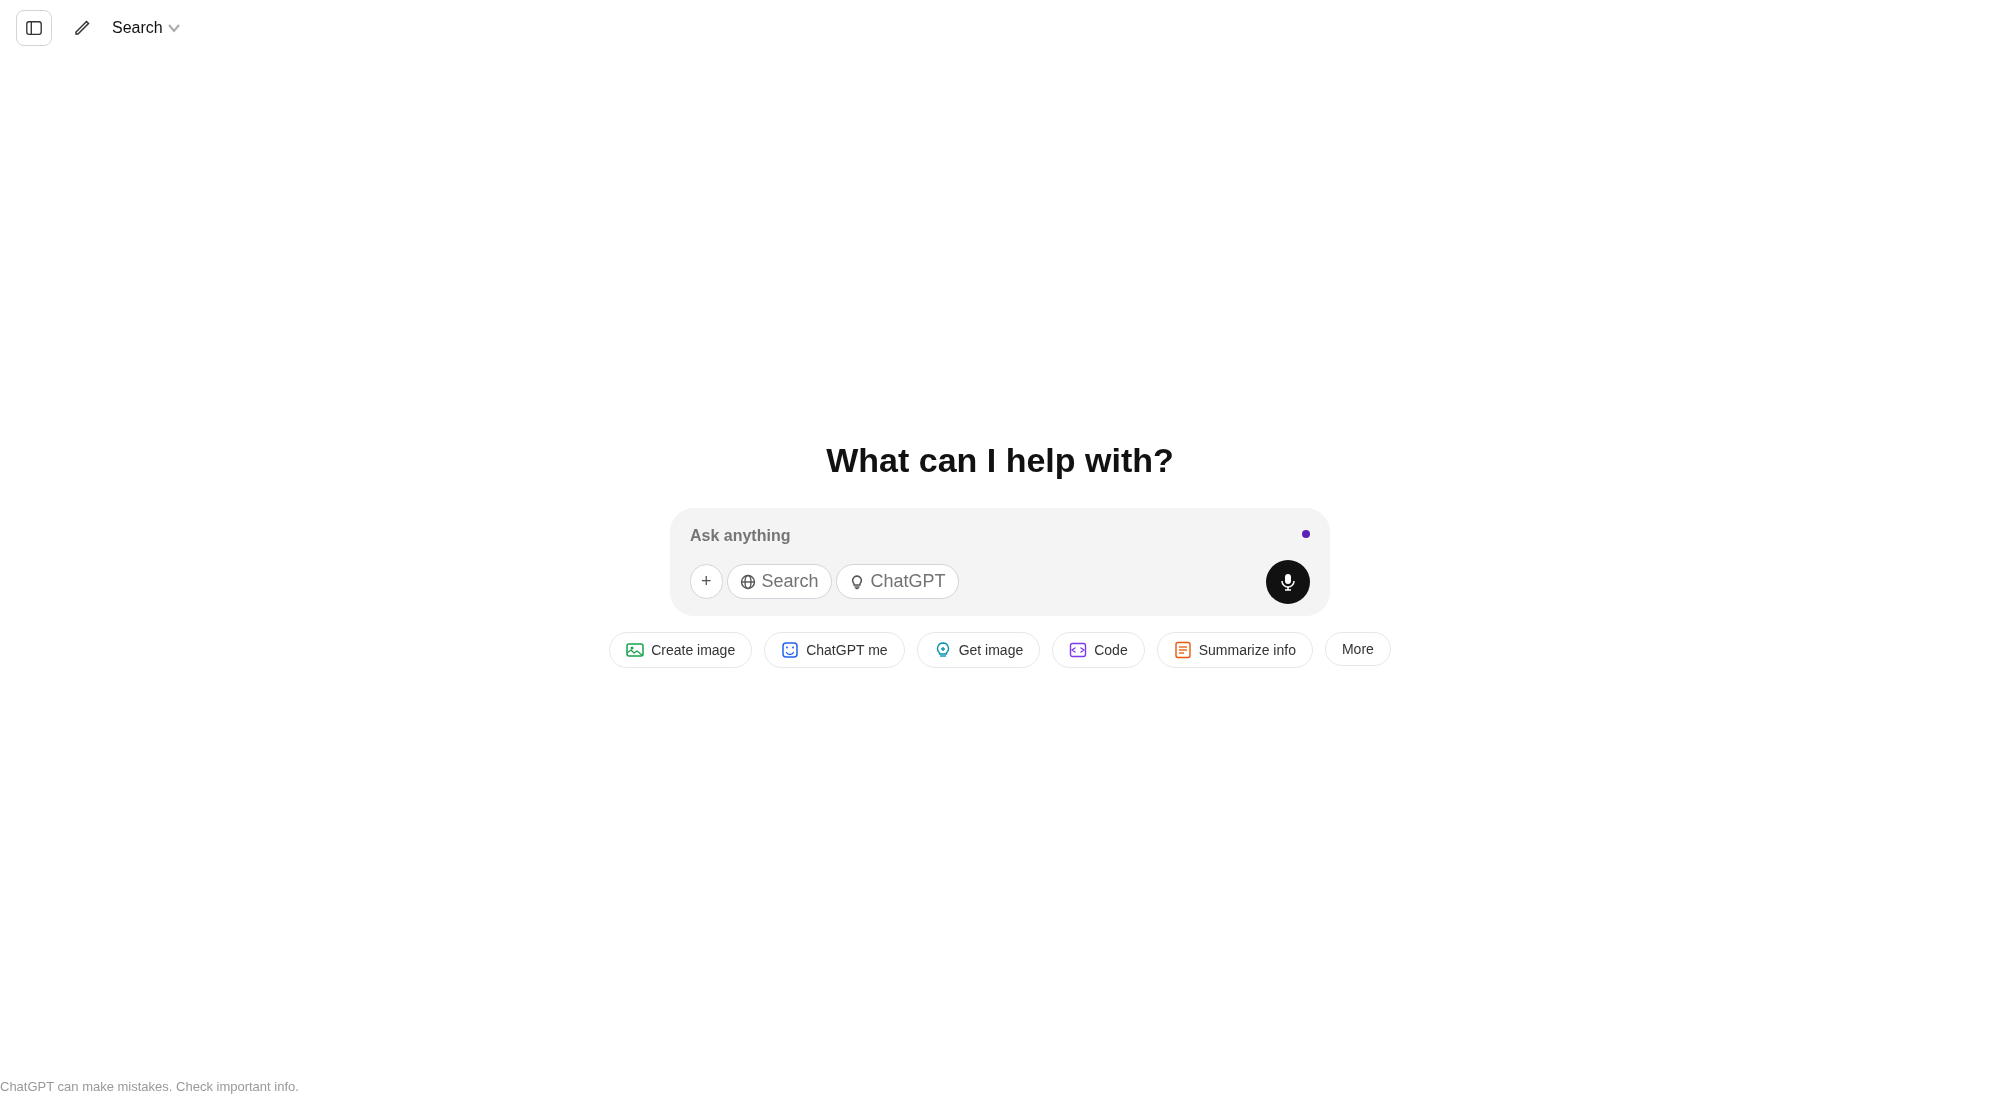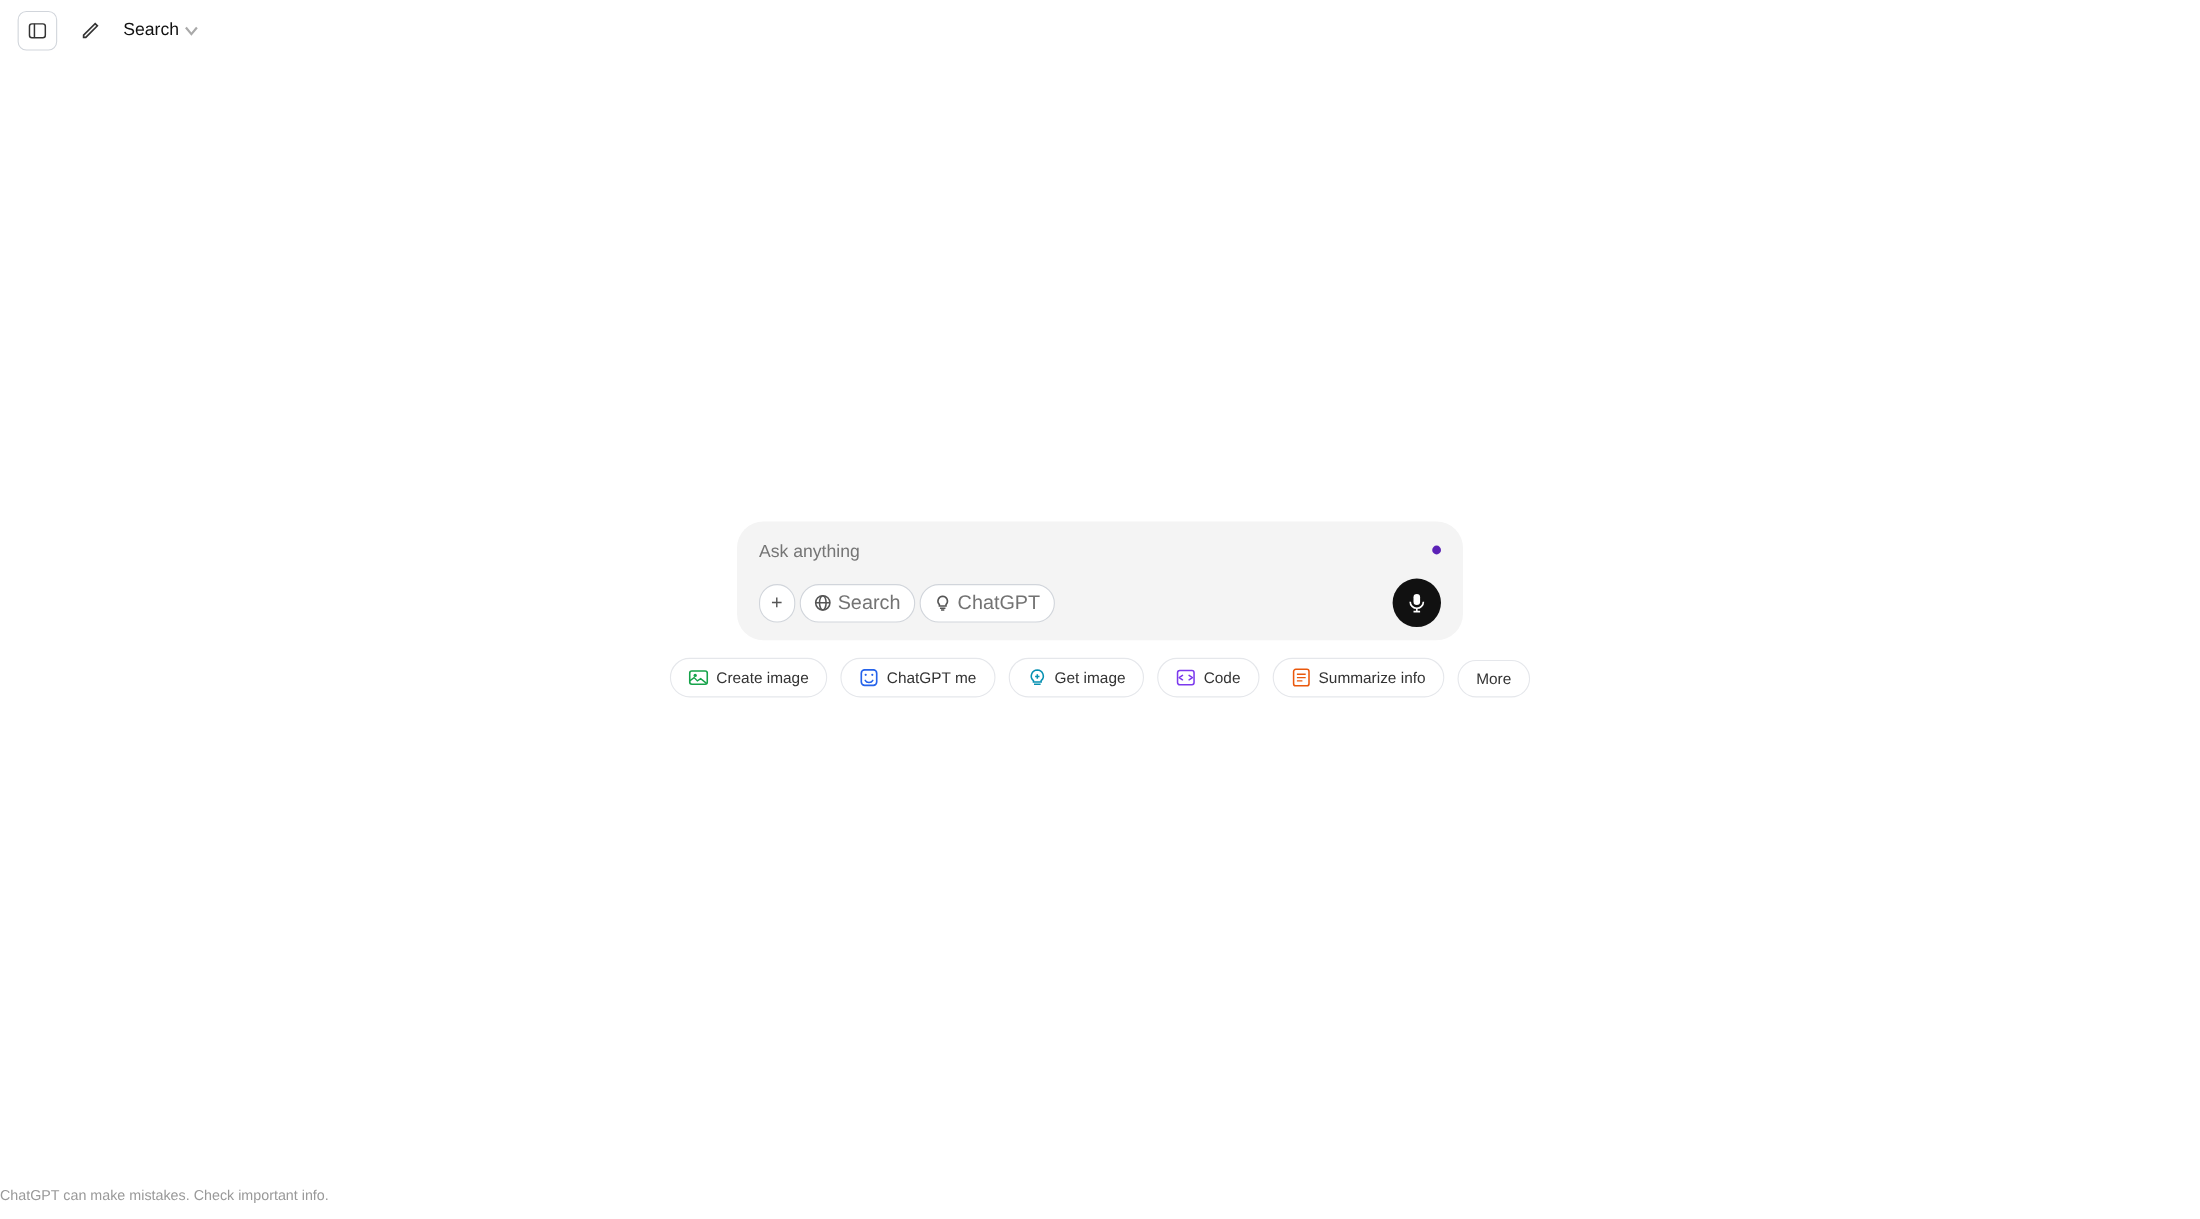--- a/index.html
+++ b/index.html
@@ -116,20 +116,21 @@
     .input-field {
       font-size: 16px;
       color: #999;
       flex: 1;
       background: transparent;
       border: none;
       outline: none;
       resize: none;
       font-family: inherit;
       line-height: 1.5;
+      font-weight: bold;
     }
 
     .purple-dot {
       width: 8px;
       height: 8px;
       background: #5b21b6;
       border-radius: 50%;
       margin-top: 6px;
       flex-shrink: 0;
     }
@@ -185,21 +186,21 @@
 
     .mic-btn svg {
       width: 20px;
       height: 20px;
       fill: #fff;
     }
 
     
     .suggestions {
       display: flex;
-      align-items: flex-end;
+      align-items: flex-start;
       gap: 12px;
       flex-wrap: nowrap;
     }
 
     .suggestion-pill {
       display: flex;
       align-items: center;
       gap: 7px;
       padding: 8px 16px;
       border: 1.5px solid #e5e7eb;
@@ -250,20 +251,21 @@
   <div class="topbar-title">
     <span>Search</span>
     <svg class="chevron" viewBox="0 0 14 14" fill="none" stroke="#555" stroke-width="2">
       <polyline points="2,4 7,10 12,4"></polyline>
     </svg>
   </div>
 </div>
 
 <div class="main-content">
 
+  <h1 class="headline">What can I help with?</h1>
 
   <div class="input-container">
     <div class="input-row">
       <textarea class="input-field" rows="1" placeholder="Ask anything" style=""></textarea>
       <div class="purple-dot"></div>
     </div>
 
     <div class="input-controls">
       <div class="input-left-controls">
         <button class="ctrl-btn plus-btn">

